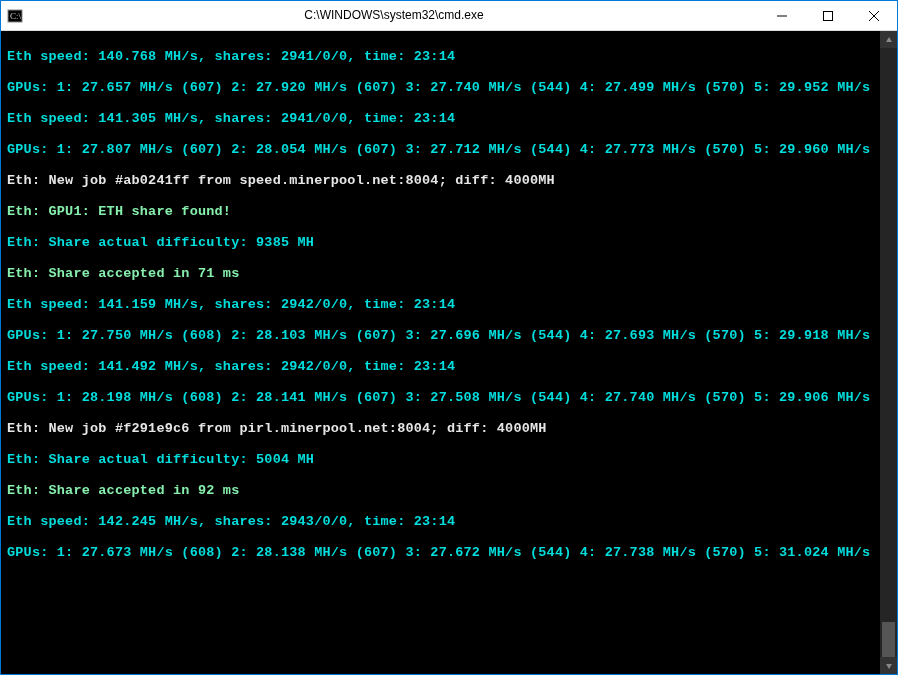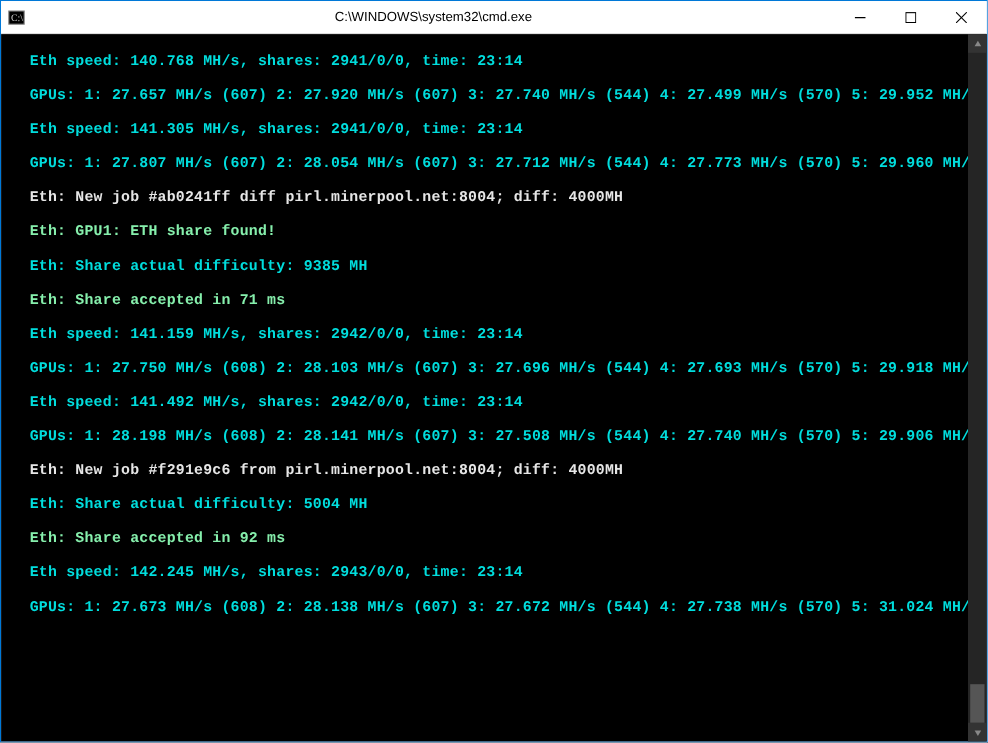--- a/index.html
+++ b/index.html
@@ -81,21 +81,21 @@
       position: absolute;
       left: 2px; right: 2px;
       background: #555;
       bottom: 0;
       height: 35px;
     }
     .c-cyan   { color: #00dddd; }
     .c-green  { color: #86efac; }
     .c-white  { color: #e6e6e6; }
     .c-magenta{ color: #dd00dd; }
-    .line { display: block; margin-left: 20px; }
+    .line { display: block; }
   </style>
 </head>
 <body>
 
 <div class="window">
   <div class="titlebar">
     <span class="titlebar-icon">
       <svg viewBox="0 0 16 16">
           <rect x="1" y="2" width="14" height="12" fill="#000" stroke="#888"></rect>
           <text x="3" y="11" font-size="9" fill="#ccc" font-family="Consolas">C:\</text>
@@ -121,21 +121,21 @@
       </div>
     </div>
   </div>
 
   <div class="terminal-wrap">
     <div class="terminal">
 <span class="line c-cyan">Eth speed: 140.768 MH/s, shares: 2941/0/0, time: 23:14</span>
 <span class="line c-cyan">GPUs: 1: 27.657 MH/s (607) 2: 27.920 MH/s (607) 3: 27.740 MH/s (544) 4: 27.499 MH/s (570) 5: 29.952 MH/s (613)</span>
 <span class="line c-cyan">Eth speed: 141.305 MH/s, shares: 2941/0/0, time: 23:14</span>
 <span class="line c-cyan">GPUs: 1: 27.807 MH/s (607) 2: 28.054 MH/s (607) 3: 27.712 MH/s (544) 4: 27.773 MH/s (570) 5: 29.960 MH/s (613)</span>
-<span class="line c-white">Eth: New job #ab0241ff diff pirl.minerpool.net:8004; diff: 4000MH</span>
+<span class="line c-white">Eth: New job #ab0241ff from speed.minerpool.net:8004; diff: 4000MH</span>
 <span class="line c-green">Eth: GPU1: ETH share found!</span>
 <span class="line c-cyan">Eth: Share actual difficulty: 9385 MH</span>
 <span class="line c-green">Eth: Share accepted in 71 ms</span>
 <span class="line c-cyan">Eth speed: 141.159 MH/s, shares: 2942/0/0, time: 23:14</span>
 <span class="line c-cyan">GPUs: 1: 27.750 MH/s (608) 2: 28.103 MH/s (607) 3: 27.696 MH/s (544) 4: 27.693 MH/s (570) 5: 29.918 MH/s (613)</span>
 <span class="line c-cyan">Eth speed: 141.492 MH/s, shares: 2942/0/0, time: 23:14</span>
 <span class="line c-cyan">GPUs: 1: 28.198 MH/s (608) 2: 28.141 MH/s (607) 3: 27.508 MH/s (544) 4: 27.740 MH/s (570) 5: 29.906 MH/s (613)</span>
 <span class="line c-white">Eth: New job #f291e9c6 from pirl.minerpool.net:8004; diff: 4000MH</span>
 <span class="line c-cyan">Eth: Share actual difficulty: 5004 MH</span>
 <span class="line c-green">Eth: Share accepted in 92 ms</span>

